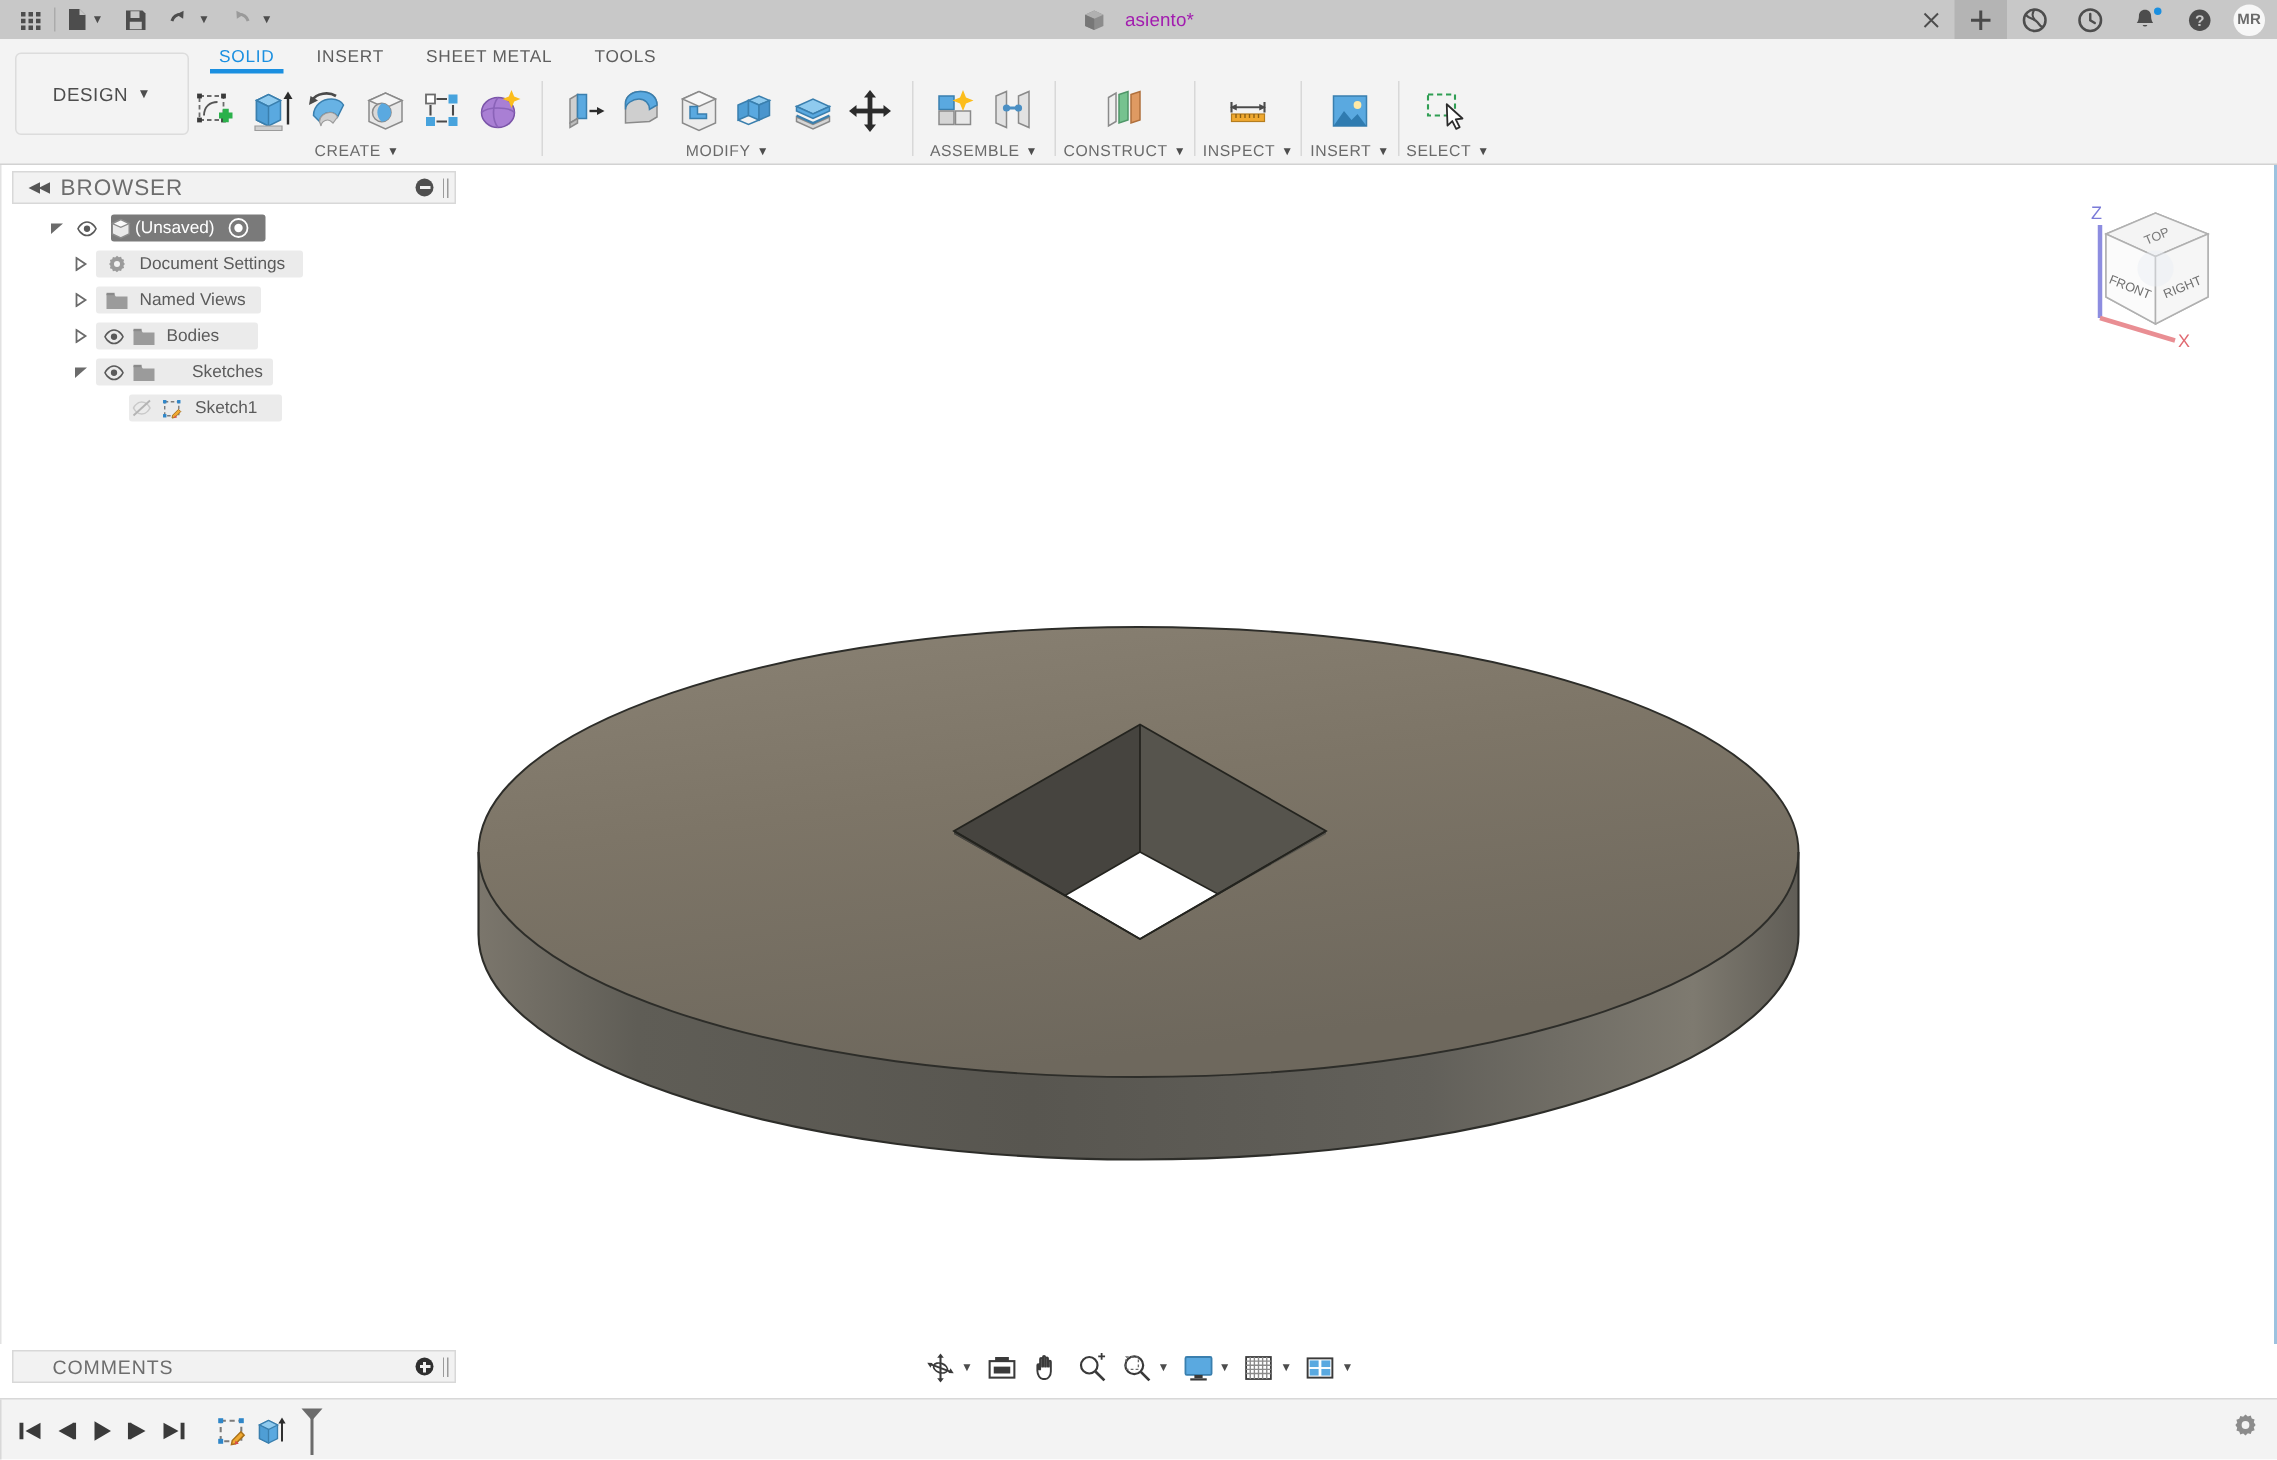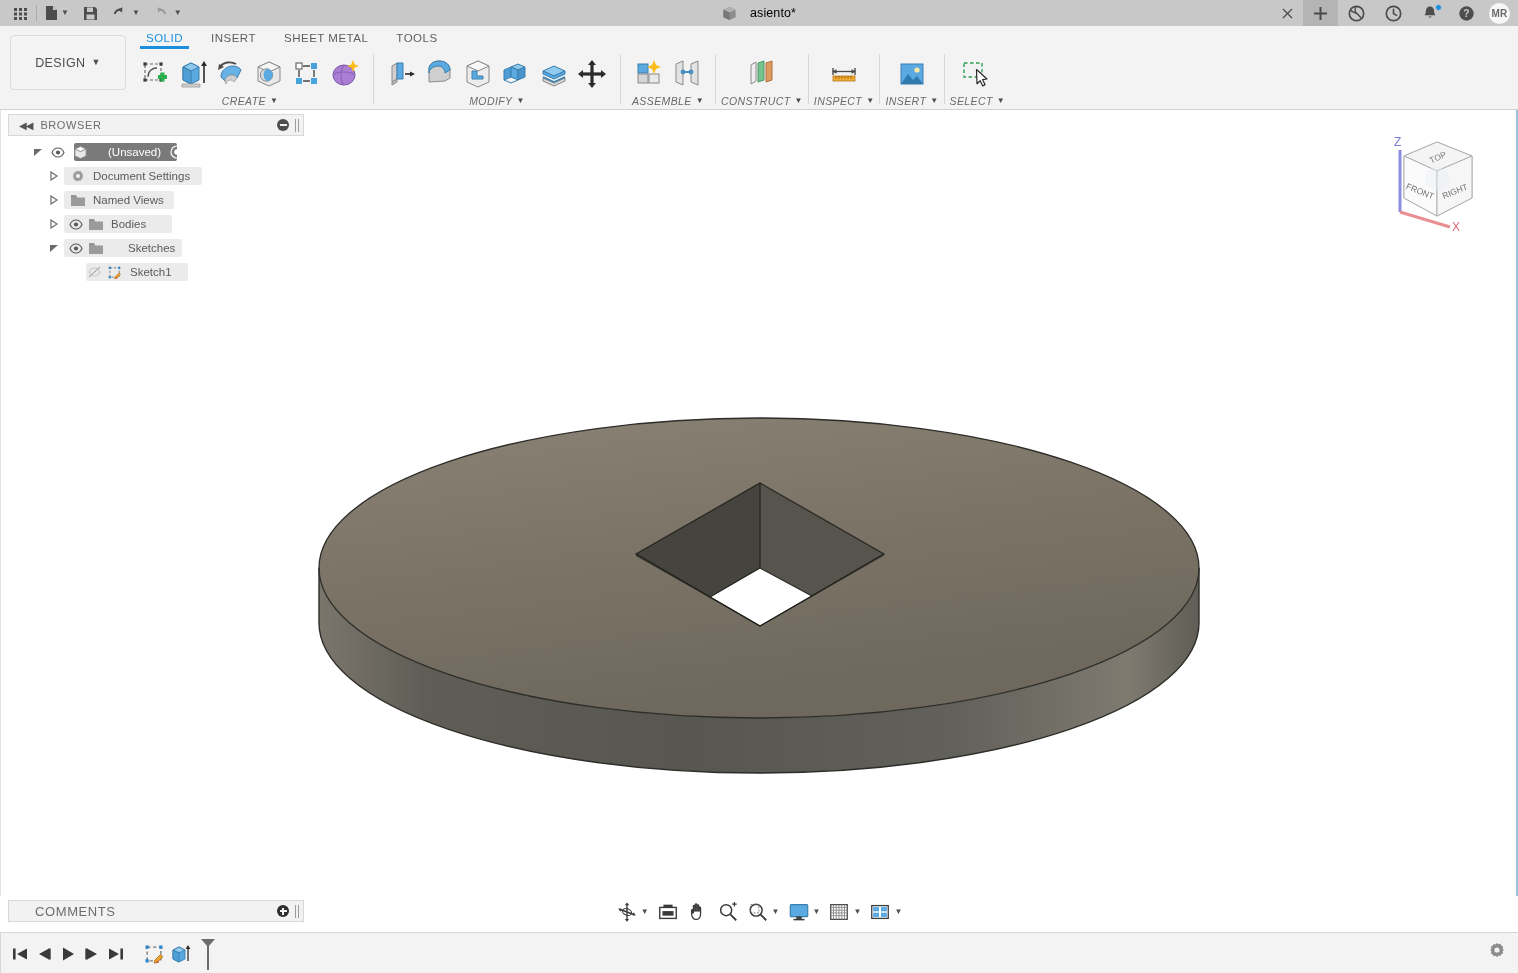--- a/index.html
+++ b/index.html
@@ -25,21 +25,21 @@
   }
   .tb-sep { width:1px; height:16px; background:#ababab; margin:0 1px; }
   .caret { font-size:8px; color:#4d4d4d; margin-left:3px; line-height:1; }
 
   .tb-title {
     position:absolute; left:0; right:0; top:0; height:26px;
     display:flex; align-items:center; justify-content:center;
     pointer-events:none;
   }
   .tb-title .doc-name {
-    font-size:12.5px; color:#000000; margin-left:13px; letter-spacing:.1px;
+    font-size:12.5px; color:#a21caf; margin-left:13px; letter-spacing:.1px;
   }
   .tb-right {
     position:absolute; right:0; top:0; height:26px;
     display:flex; align-items:center;
   }
   .tb-right .tb-btn { padding:0 10px; }
   .tb-plus { background:#b4b4b4; }
   .avatar {
     width:21px; height:21px; border-radius:50%;
     background:#f7f7f7; color:#6b6b6b;
@@ -75,22 +75,22 @@
     font-size:11.5px; letter-spacing:.5px; color:#5e5e5e;
     padding:2px 14px 0 14px; position:relative; white-space:nowrap;
   }
   .wstab.active { color:#1a8fe0; }
   .wstab.active:after {
     content:""; position:absolute; left:8px; right:8px; bottom:-5px;
     height:3px; background:#1a8fe0;
   }
 
   .groups {
-    position:absolute; left:132px; top:28px; height:56px;
-    display:flex; align-items:flex-start;font-style:italic;
+    position:absolute; left:120px; top:28px; height:56px;
+    display:flex; align-items:flex-start;
   }
   .grp { display:flex; flex-direction:column; align-items:center; height:56px; position:relative; }
   .grp-icons { display:flex; align-items:flex-start; height:40px; padding:1px 4px 0 4px; }
   .grp-label {
     font-size:10.5px; color:#6a6a6a; letter-spacing:.4px;
     display:flex; align-items:center; justify-content:center;
     width:100%; margin-top:1px;
   }
   .grp-label .caret { font-size:8px; margin-left:4px; }
   .grp-sep { width:1px; background:#d8d8d8; height:50px; margin:0 5px; align-self:flex-start; }
@@ -100,21 +100,21 @@
   }
   .tool svg { display:block; }
 
   
   .browser {
     position:absolute; left:8px; top:114px; width:296px; height:22px;
     background:#f2f2f2; border:1px solid #d8d8d8;
     display:flex; align-items:center;
   }
   .browser-collapse { font-size:10px; color:#555; padding:0 8px 0 10px; letter-spacing:-1px; }
-  .browser-title { font-size:11px; color:#6d6d6d; letter-spacing:.6px; }
+  .browser-title { font-size:15px; color:#6d6d6d; letter-spacing:.6px; }
   .browser-right { margin-left:auto; display:flex; align-items:center; padding-right:4px; }
   .circ-min {
     width:12px; height:12px; border-radius:50%; background:#4f4f4f;
     display:flex; align-items:center; justify-content:center;
   }
   .circ-min i { display:block; width:7px; height:2px; background:#f2f2f2; }
   .grip { width:4px; height:13px; margin-left:6px;
           background:repeating-linear-gradient(90deg,#9b9b9b 0 1px,transparent 1px 3px); }
 
   .tree { position:absolute; left:8px; top:140px; width:296px; }
@@ -644,21 +644,21 @@
             <circle cx="7" cy="5.5" r="2.1" fill="#5a5a5a"></circle>
           </svg>
       </span>
       <span class="root-chip"></span>
       <span class="tw" style="margin-left:6px; position:relative; z-index:2;">
         <svg width="15" height="15" viewBox="0 0 16 16">
             <path d="M8 1.5 14 4.3v7.4L8 14.5 2 11.7V4.3z" fill="#e9e9e9" stroke="#8a8a8a" stroke-width="1"></path>
             <path d="M8 1.5 14 4.3 8 7 2 4.3z" fill="#fafafa" stroke="#8a8a8a" stroke-width="1"></path>
           </svg>
       </span>
-      <span class="tlabel" style="margin-left:20px">(Unsaved)</span>
+      <span class="tlabel" style="margin-left:2px">(Unsaved)</span>
       <span class="tw" style="margin-left:8px; position:relative; z-index:2;">
         <svg width="14" height="14" viewBox="0 0 14 14">
             <circle cx="7" cy="7" r="6" fill="none" stroke="#ffffff" stroke-width="1.2"></circle>
             <circle cx="7" cy="7" r="2.8" fill="#ffffff"></circle>
           </svg>
       </span>
     </div>
 
     <div class="trow">
       <span class="hl" style="left:56px; width:138px;"></span>

